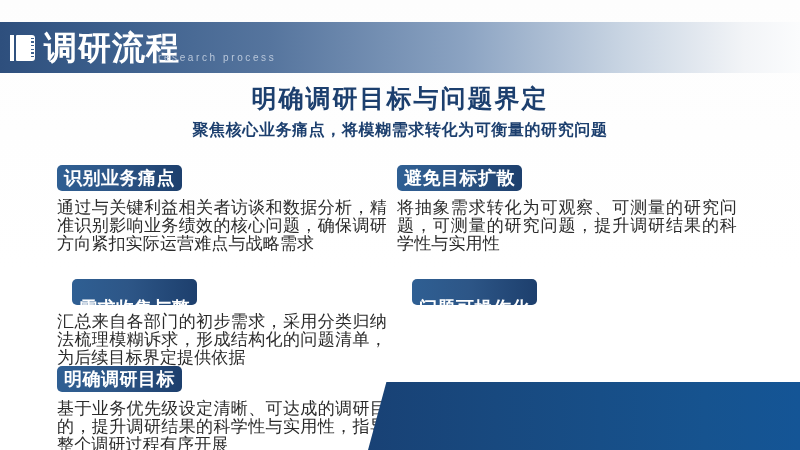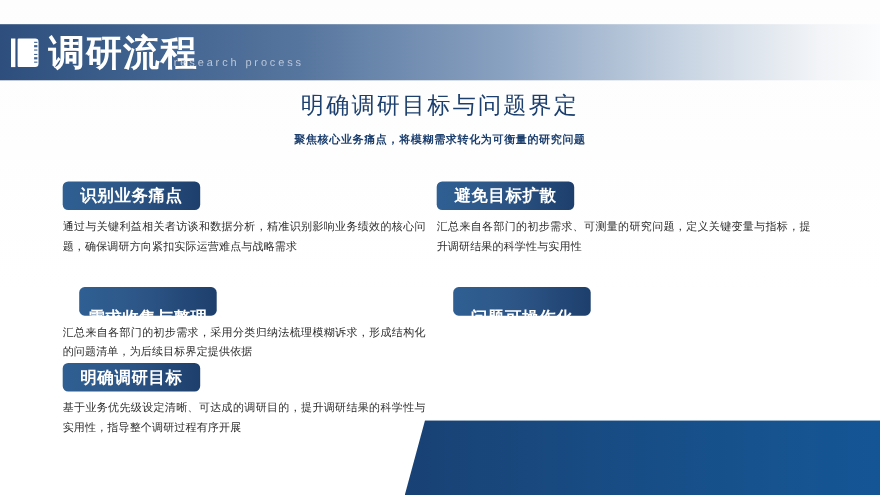--- a/index.html
+++ b/index.html
@@ -100,33 +100,33 @@
   }
 
   
   .main-title {
     position: absolute;
     left: 0;
     top: 82px;
     width: 800px;
     text-align: center;
     font-family: "DejaVu Serif", "Liberation Serif", serif;
-    font-size: 21px;
-    font-weight: 400;
+    font-size: 25px;
+    font-weight: 700;
     color: #1c3f6e;
     letter-spacing: 2px;
   }
   .main-subtitle {
     position: absolute;
     left: 0;
     top: 120px;
     width: 800px;
     text-align: center;
     font-family: "DejaVu Sans", "Liberation Sans", sans-serif;
-    font-size: 10px;
+    font-size: 16px;
     font-weight: 700;
     color: #1c3f6e;
     letter-spacing: 0.6px;
   }
 
   
   .col {
     position: absolute;
     width: 340px;
   }
@@ -138,42 +138,42 @@
   .block.b2 { margin-top: 27px; }
   .block.b3 { }
 
   .badge {
     width: 125px;
     height: 26px;
     border-radius: 5px;
     background: linear-gradient(to right, #2f5f93 0%, #2d5687 45%, #1d3f6d 100%);
     color: #ffffff;
     font-family: "DejaVu Sans", "Liberation Sans", sans-serif;
-    font-size: 15px;
+    font-size: 18px;
     font-weight: 700;
     letter-spacing: 0.5px;
     display: block;
     text-align: center;
     line-height: 26px;
     box-sizing: border-box;
     padding: 0 4px;
     white-space: normal;
     overflow: visible;
   }
   .badge.two-line {
     line-height: 17px;
     padding-top: 20px;
     margin-left: 15px;
   }
 
   .block-text {
     margin-top: 7px;
     width: 330px;
     font-family: "DejaVu Sans", "Liberation Sans", sans-serif;
-    font-size: 10px;
+    font-size: 17px;
     line-height: 18px;
     color: #2b2b2b;
     letter-spacing: 0.15px;
     text-align: justify;
   }
   .col-right .block-text { width: 340px; }
 
   
   .bottom-shape {
     position: absolute;
@@ -222,21 +222,21 @@
     </div>
     <div class="block b3">
       <div class="badge">明确调研目标</div>
       <div class="block-text">基于业务优先级设定清晰、可达成的调研目的，提升调研结果的科学性与实用性，指导整个调研过程有序开展</div>
     </div>
   </div>
 
   <div class="col col-right">
     <div class="block b1">
       <div class="badge">避免目标扩散</div>
-      <div class="block-text">汇总来自各部门的初步需求、可测量的研究问题，定义关键变量与指标，提升调研结果的科学性与实用性</div>
+      <div class="block-text">将抽象需求转化为可观察、可测量的研究问题，可测量的研究问题，提升调研结果的科学性与实用性</div>
     </div>
     <div class="block b2">
       <div class="badge two-line">问题可操作化</div>
     </div>
   </div>
 
   <div class="bottom-shape"></div>
 
 </div>
 

